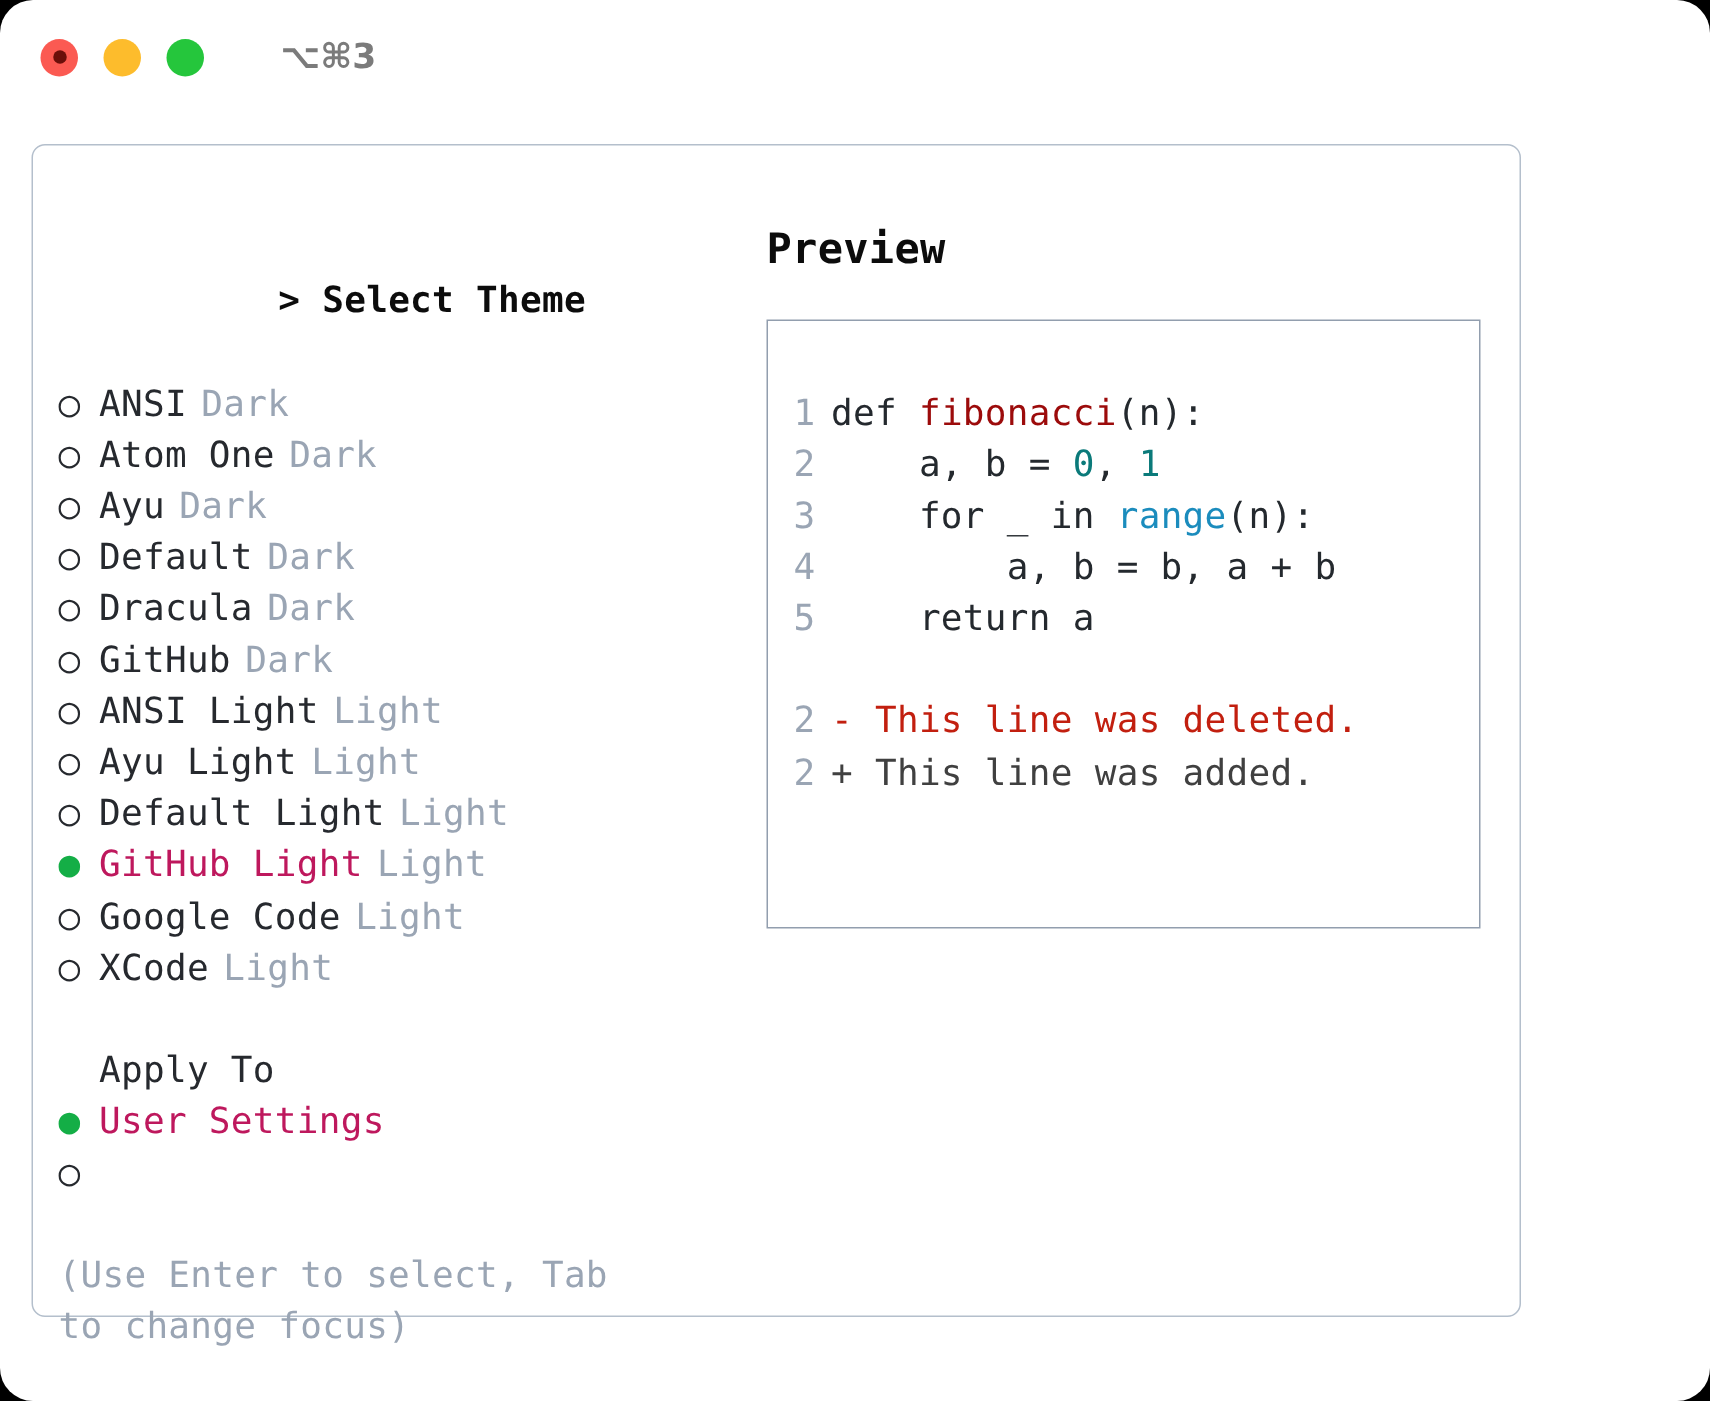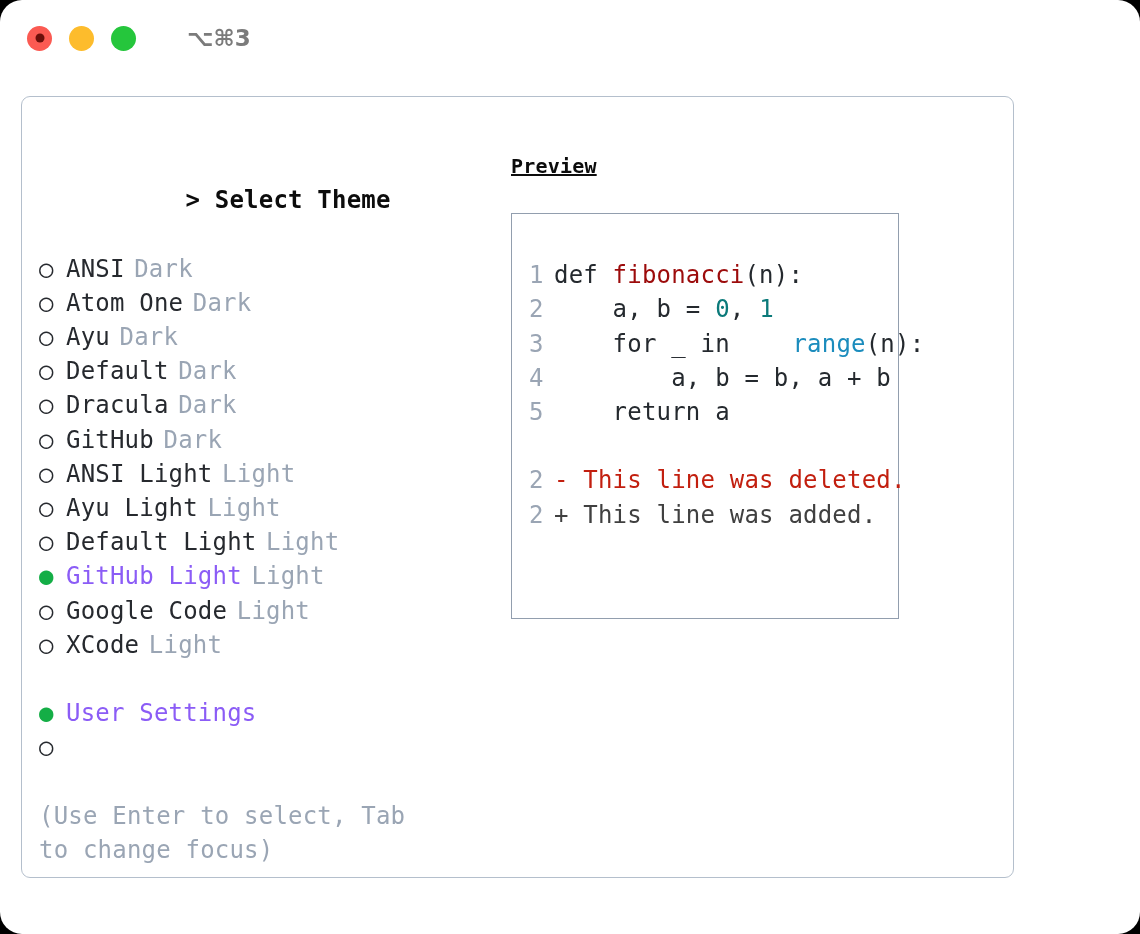--- a/index.html
+++ b/index.html
@@ -116,21 +116,21 @@
   .marker {
     display: inline-block;
     width: 27px;
     flex: 0 0 27px;
     font-size: 24px;
     line-height: 34.2px;
   }
   .marker.off { color: #26292e; }
   .marker.on  { color: #14ae46; }
   .opt-label { color: #26292e; }
-  .opt-row.selected .opt-label { color: #8b5cf6; }
+  .opt-row.selected .opt-label { color: #be185d; }
   .opt-tag {
     color: #9aa5b4;
     margin-left: 9.6px;
   }
   .apply-head {
     font-size: 24px;
     color: #26292e;
     line-height: 34.2px;
     white-space: pre;
     padding-left: 27px;
@@ -140,32 +140,31 @@
   .hint {
     color: #9aa5b4;
     font-size: 24px;
     line-height: 34.2px;
     width: 410px;
     letter-spacing: 0.2px;
   }
 
   
   .preview-title {
-    font-size: 20px;
+    font-size: 28px;
     font-weight: 700;
     color: #0c0c0c;
     line-height: 34.2px;
     letter-spacing: 0.2px;
     margin-left: 10px;
-    text-decoration: underline;
   }
   .preview-box {
     margin-top: 30px;
     margin-left: 10px;
-    width: 388px;
+    width: 476px;
     height: 406px;
     border: 1.5px solid #929eae;
     box-sizing: border-box;
     background: #ffffff;
     padding: 44px 0 0 17px;
   }
   .code-line {
     font-size: 24px;
     line-height: 34.2px;
     white-space: pre;
@@ -175,21 +174,21 @@
     display: inline-block;
     width: 14px;
     color: #9aa5b4;
     text-align: right;
     margin-right: 11px;
   }
   .code-blank { height: 34.2px; }
   .tok-plain { color: #24292e; }
   .tok-fn    { color: #9c0b0b; }
   .tok-num   { color: #0b7a7a; }
-  .tok-builtin { color: #1b8cbd; margin-left: 48px; }
+  .tok-builtin { color: #1b8cbd; }
   .diff-ctx { color: #737b85; }
   .diff-del { color: #c21f0f; }
   .diff-add { color: #404040; }
 </style>
 </head>
 <body>
 
 <div class="window">
 
   <div class="titlebar">
@@ -220,20 +219,21 @@
             <div class="opt-row"><span class="marker off">○</span><span class="opt-label">ANSI Light</span><span class="opt-tag">Light</span></div>
             <div class="opt-row"><span class="marker off">○</span><span class="opt-label">Ayu Light</span><span class="opt-tag">Light</span></div>
             <div class="opt-row"><span class="marker off">○</span><span class="opt-label">Default Light</span><span class="opt-tag">Light</span></div>
             <div class="opt-row selected"><span class="marker on">●</span><span class="opt-label">GitHub Light</span><span class="opt-tag">Light</span></div>
             <div class="opt-row"><span class="marker off">○</span><span class="opt-label">Google Code</span><span class="opt-tag">Light</span></div>
             <div class="opt-row"><span class="marker off">○</span><span class="opt-label">XCode</span><span class="opt-tag">Light</span></div>
           </div>
 
         <div class="spacer-row"></div>
 
+        <div class="apply-head">Apply To</div>
 
         <div id="apply-list">
             <div class="opt-row selected"><span class="marker on">●</span><span class="opt-label">User Settings</span></div>
             <div class="opt-row"><span class="marker off">○</span></div>
           </div>
 
         <div class="spacer-row"></div>
 
         <div class="hint">(Use Enter to select, Tab to change focus)</div>
       </div>

